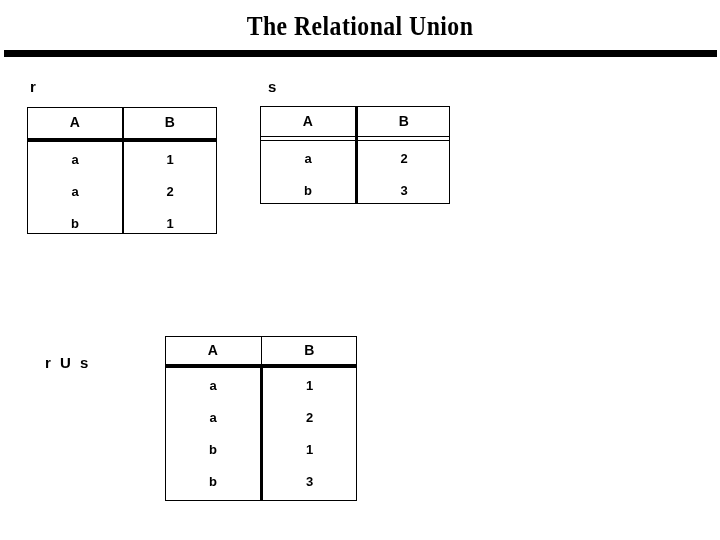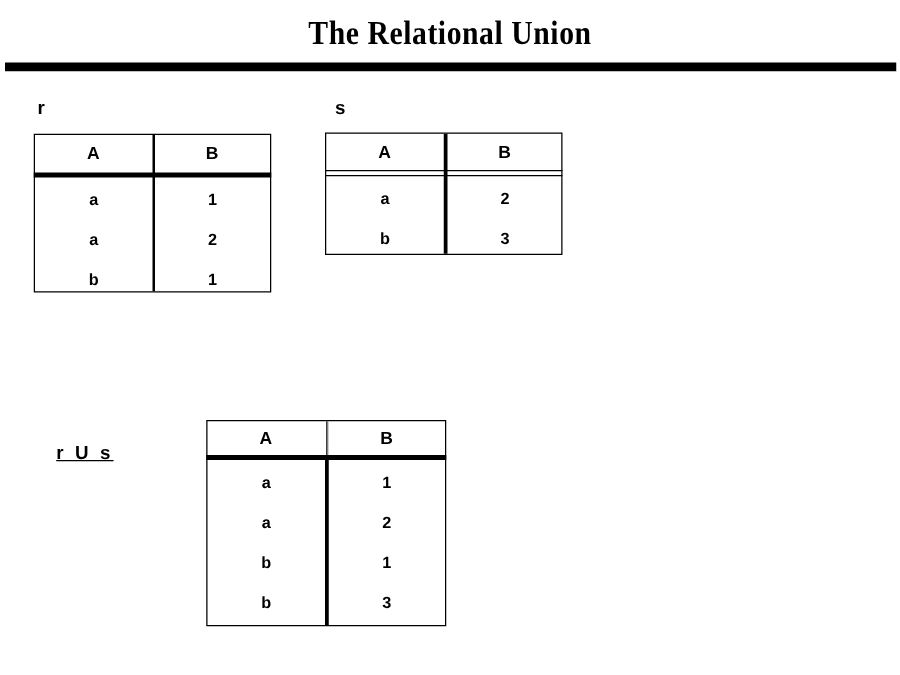--- a/index.html
+++ b/index.html
@@ -49,21 +49,21 @@
     font-family: "Liberation Sans", sans-serif;
     font-weight: bold;
     font-size: 15px;
     line-height: 17px;
     letter-spacing: 1px;
     color: #000000;
     white-space: nowrap;
   }
   .label-r  { left: 30px;  top: 78px; }
   .label-s  { left: 268px; top: 78px; }
-  .label-rus{ left: 45px;  top: 354px; letter-spacing: 2.5px; text-decoration: underline; }
+  .label-rus{ left: 45px;  top: 354px; letter-spacing: 2.5px; }
 
   
   .rel-table {
     position: absolute;
     box-sizing: border-box;
     border: 1px solid #000000;
     background: #ffffff;
   }
   .rel-table .rt-inner {
     position: relative;

